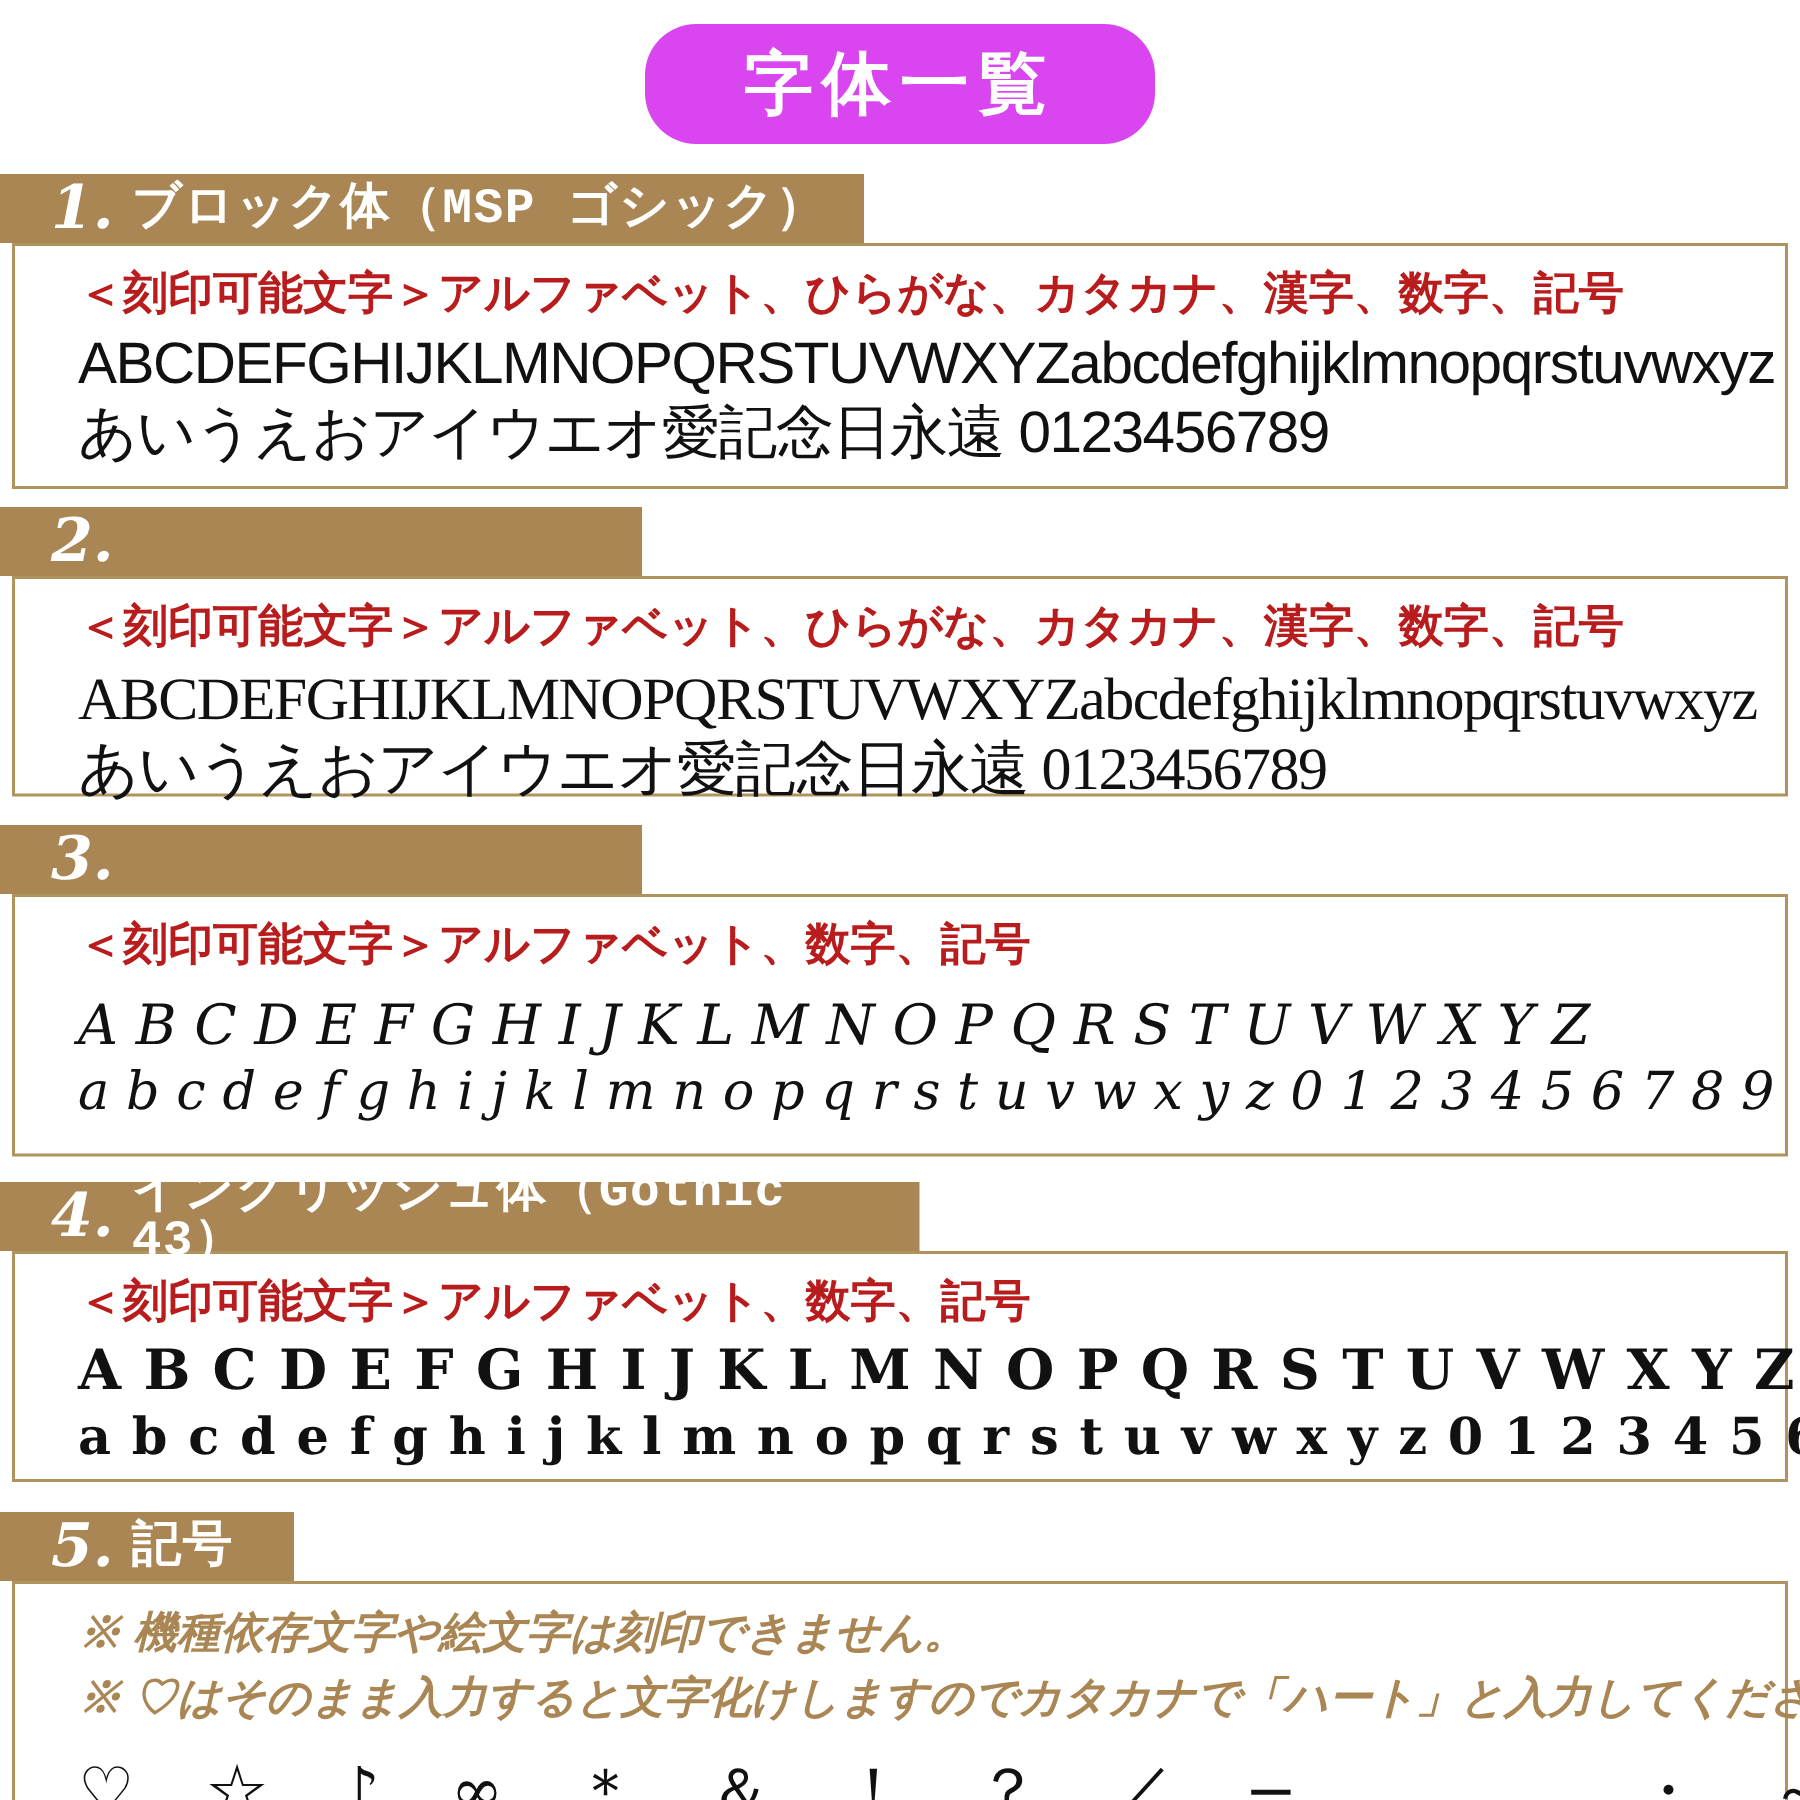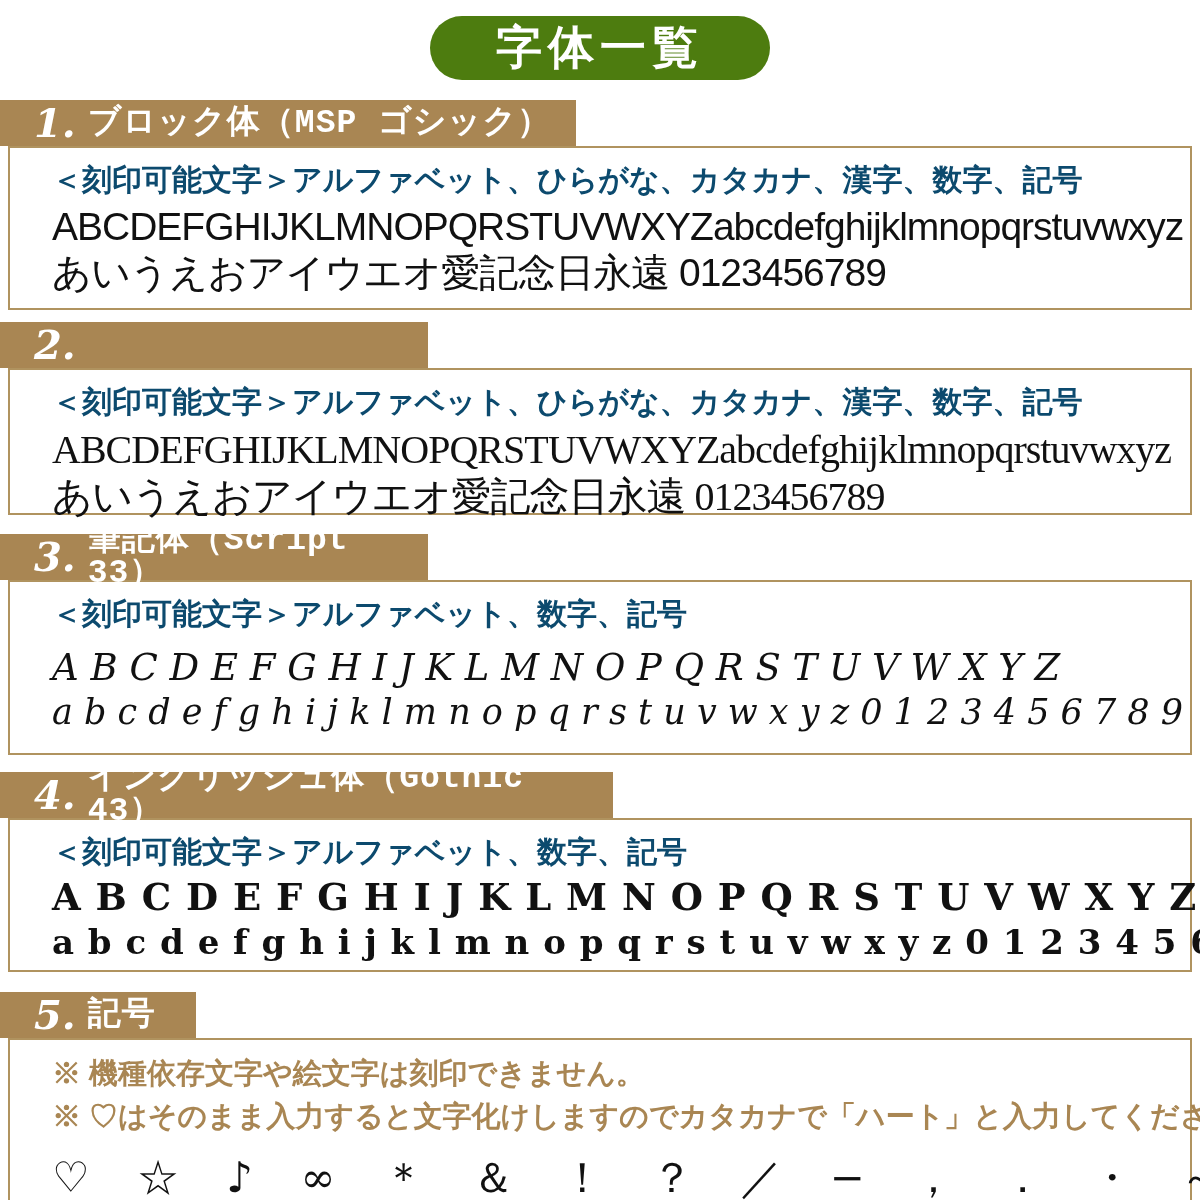--- a/index.html
+++ b/index.html
@@ -1,21 +1,21 @@
 <!DOCTYPE html>
 <html lang="ja"><head>
 <meta charset="utf-8">
 <style>
   html,body{margin:0;padding:0;background:#ffffff;}
   body{width:1200px;height:1200px;overflow:hidden;font-family:"Liberation Sans",sans-serif;color:#111;}
   .page{width:1200px;height:1200px;position:relative;}
 
   
   .title-wrap{padding-top:16px;display:flex;justify-content:center;}
-  .title-pill{background:#4d7c0f;color:#fff;border-radius:34px;height:64px;width:340px;
+  .title-pill{background:#d946ef;color:#fff;border-radius:34px;height:80px;width:340px;
     display:flex;align-items:center;justify-content:center;
     font-size:46px;font-weight:bold;letter-spacing:6px;}
 
   
   .bar{background:#a98653;color:#fff;height:46px;display:flex;align-items:center;
     padding-left:34px;box-sizing:border-box;}
   .bar .num{font-family:"DejaVu Serif",serif;font-style:italic;font-weight:bold;
     font-size:40px;margin-right:12px;line-height:1;}
   .bar .bar-title{font-size:33px;font-weight:bold;letter-spacing:1px;line-height:1;font-family:Liberation Mono, monospace;}
   .bar-s1{width:576px;margin-top:20px;}
@@ -26,32 +26,32 @@
 
   
   .box{border:2px solid #b0935f;margin:0 8px;box-sizing:border-box;
     padding:10px 0 0 42px;background:#fff;}
   .box-s1{height:164px;}
   .box-s2{height:147px;}
   .box-s3{height:175px;}
   .box-s4{height:154px;}
   .box-s5{height:168px;}
 
-  .charset{color:#0c4a6e;font-weight:bold;font-size:30px;letter-spacing:0;
+  .charset{color:#b91c1c;font-weight:bold;font-size:30px;letter-spacing:0;
     line-height:1.2;margin:4px 0 6px 0;white-space:nowrap;}
 
   .sample{white-space:nowrap;line-height:1.18;}
   .sample-gothic{font-family:"Liberation Sans",sans-serif;font-size:39px;letter-spacing:-1px;}
   .sample-mincho{font-family:"Liberation Serif",serif;font-size:40px;letter-spacing:-1px;}
   .sample-script{font-family:"DejaVu Serif",serif;font-style:italic;font-size:37px;margin-top:14px;}
   .sample-script.lower{margin-top:2px;font-size:35px;}
   .sample-blackletter{font-family:"DejaVu Serif",serif;font-weight:bold;font-size:37px;letter-spacing:1px;margin-top:6px;}
   .sample-blackletter.lower{margin-top:2px;font-size:34px;}
 
-  .note{color:#a98653;font-weight:bold;font-size:29px;line-height:1.35;white-space:nowrap;margin-top:4px;}
+  .note{color:#a98653;font-weight:bold;font-size:29px;line-height:1.35;white-space:nowrap;margin-top:4px;font-style:italic;}
   .symbols-row{font-family:"DejaVu Serif",serif;font-size:42px;margin-top:14px;
     word-spacing:34px;white-space:nowrap;}
 </style>
 </head>
 <body>
 
 <div class="page">
 
   <div class="title-wrap">
     <div class="title-pill">字体一覧</div>
@@ -71,21 +71,20 @@
     <span class="num">2.</span>
   </div>
   <div class="box box-s2">
     <div class="charset">＜刻印可能文字＞アルファベット、ひらがな、カタカナ、漢字、数字、記号</div>
     <div class="sample sample-mincho">ABCDEFGHIJKLMNOPQRSTUVWXYZabcdefghijklmnopqrstuvwxyz</div>
     <div class="sample sample-mincho">あいうえおアイウエオ愛記念日永遠 0123456789</div>
   </div>
 
   <div class="bar bar-s3">
     <span class="num">3.</span>
-    <span class="bar-title">筆記体（Script 33）</span>
   </div>
   <div class="box box-s3">
     <div class="charset">＜刻印可能文字＞アルファベット、数字、記号</div>
     <div class="sample sample-script">A B C D E F G H I J K L M N O P Q R S T U V W X Y Z</div>
     <div class="sample sample-script lower">a b c d e f g h i j k l m n o p q r s t u v w x y z   0 1 2 3 4 5 6 7 8 9</div>
   </div>
 
   <div class="bar bar-s4">
     <span class="num">4.</span>
     <span class="bar-title">イングリッシュ体（Gothic 43）</span>

